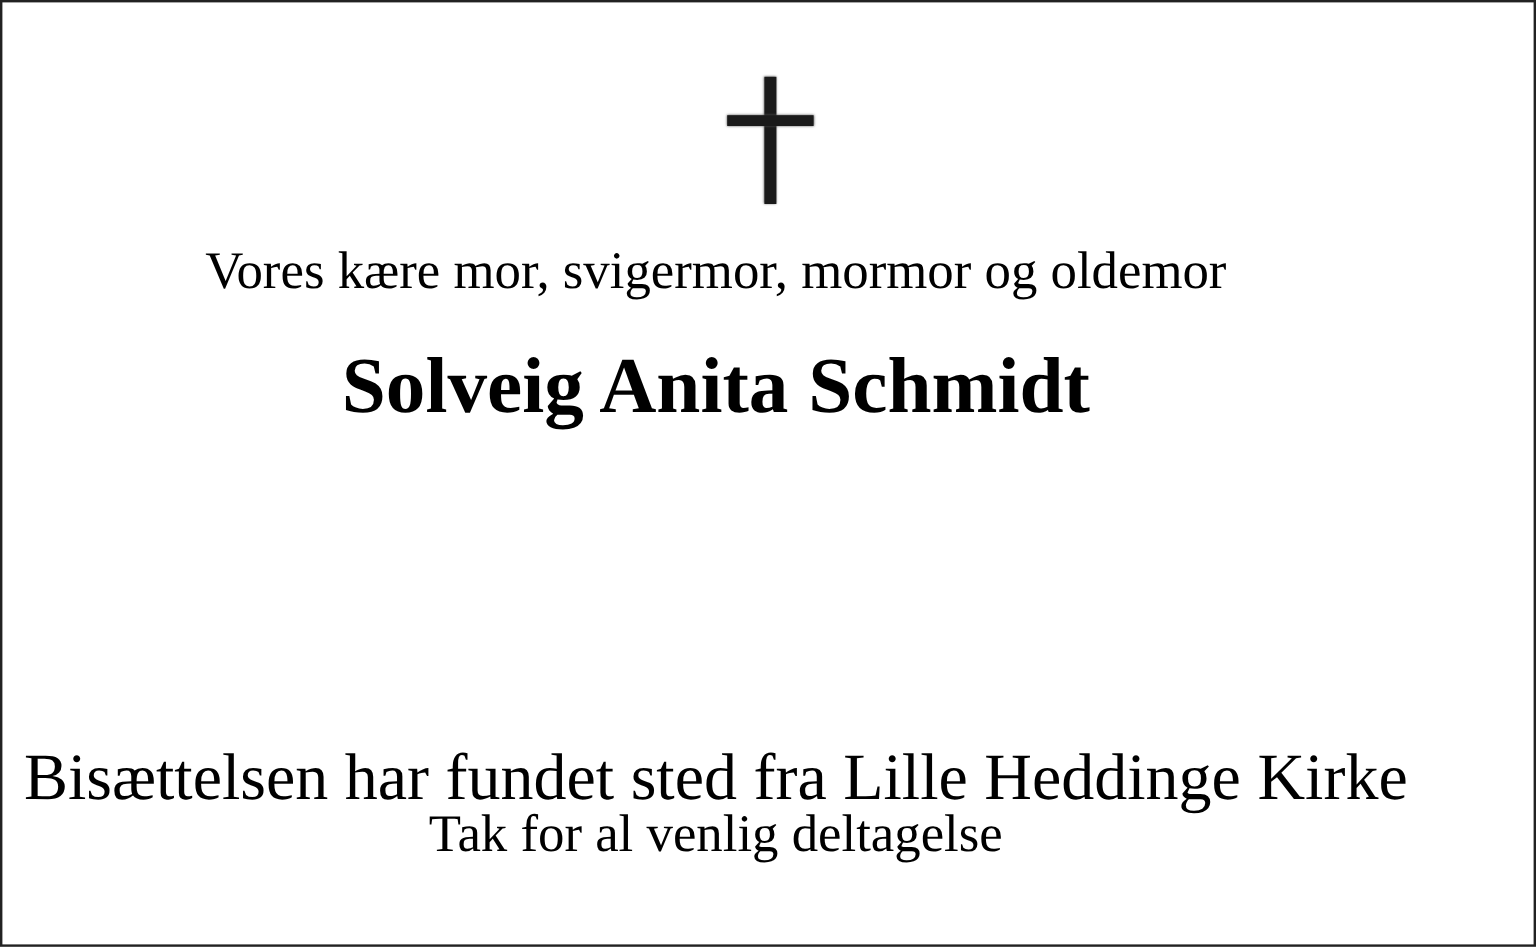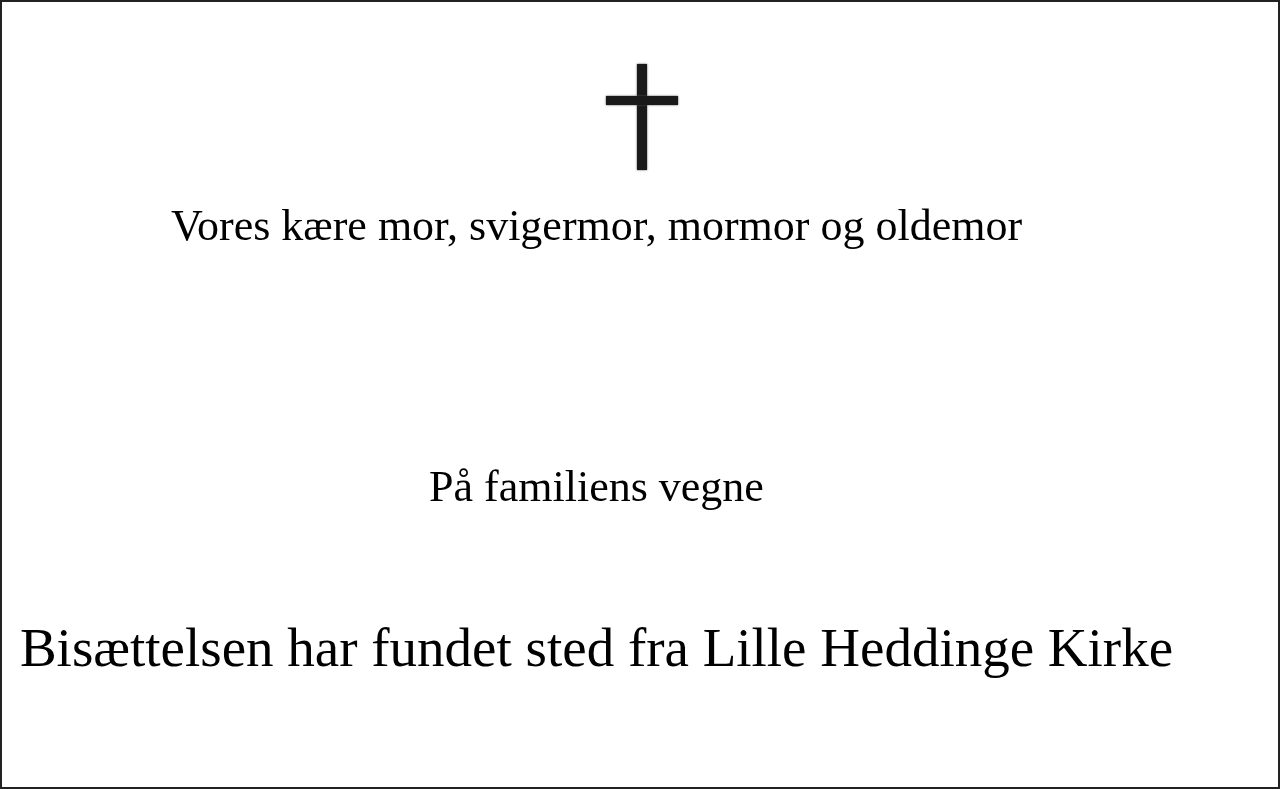--- a/index.html
+++ b/index.html
@@ -40,15 +40,16 @@
 </head>
 <body>
 
 <div class="frame">
   <div class="cross">
     <div class="v"></div>
     <div class="h"></div>
   </div>
 
   <div class="line intro">Vores kære mor, svigermor, mormor og oldemor</div>
-  <div class="line onbehalf">På familiens vegne</div>
+  <div class="line name">Solveig Anita Schmidt</div>
   <div class="line funeral">Bisættelsen har fundet sted fra Lille Heddinge Kirke</div>
+  <div class="line thanks">Tak for al venlig deltagelse</div>
 </div>
 
 </body></html>

